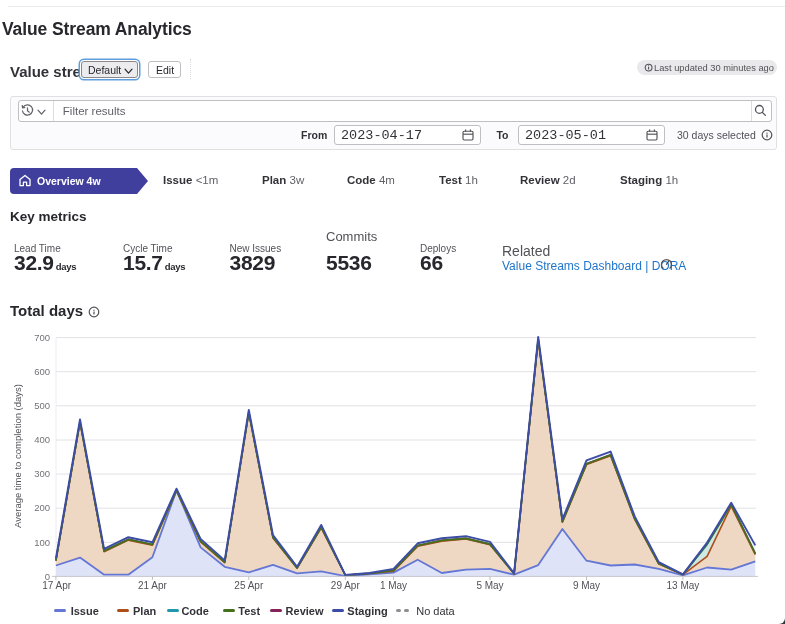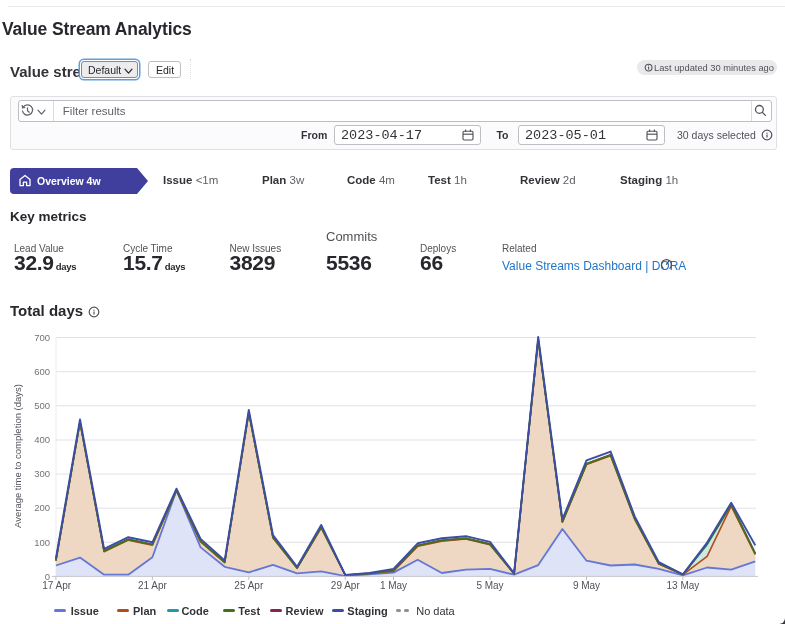--- a/index.html
+++ b/index.html
@@ -76,36 +76,36 @@
 <svg class="abs" style="left:10px;top:167.5px" width="139" height="26" viewBox="0 0 139 26">
 <path d="M4 0 H127 L138 13 L127 26 H4 Q0 26 0 22 V4 Q0 0 4 0 Z" fill="#413f9e"></path>
 </svg>
 <svg style="position:absolute;left:19px;top:174px" width="12" height="13" viewBox="0 0 12 13">
       <path d="M1 5.6 L6 1.4 L11 5.6 V11.6 H7.6 V8.2 H4.4 V11.6 H1 Z" fill="none" stroke="#fff" stroke-width="1.3" stroke-linejoin="round"></path>
     </svg>
 <div class="abs" style="left:37px;top:174.5px;font-size:10.5px;font-weight:700;color:#fff">Overview 4w</div>
 <div style="position:absolute;left:163px;top:174px;font-size:11.5px;white-space:nowrap"><span style="font-weight:700;color:#333238">Issue</span> <span style="color:#626168">&lt;1m</span></div>
     <div style="position:absolute;left:262px;top:174px;font-size:11.5px;white-space:nowrap"><span style="font-weight:700;color:#333238">Plan</span> <span style="color:#626168">3w</span></div>
     <div style="position:absolute;left:347px;top:174px;font-size:11.5px;white-space:nowrap"><span style="font-weight:700;color:#333238">Code</span> <span style="color:#626168">4m</span></div>
-    <div style="position:absolute;left:428px;top:174px;font-size:11.5px;white-space:nowrap"><span style="font-weight:700;color:#333238">Test</span> <span style="color:#626168">1h</span></div>
+    <div style="position:absolute;left:439px;top:174px;font-size:11.5px;white-space:nowrap"><span style="font-weight:700;color:#333238">Test</span> <span style="color:#626168">1h</span></div>
     <div style="position:absolute;left:520px;top:174px;font-size:11.5px;white-space:nowrap"><span style="font-weight:700;color:#333238">Review</span> <span style="color:#626168">2d</span></div>
     <div style="position:absolute;left:620px;top:174px;font-size:11.5px;white-space:nowrap"><span style="font-weight:700;color:#333238">Staging</span> <span style="color:#626168">1h</span></div>
 
 <div class="abs" style="left:10px;top:209px;font-size:13.5px;font-weight:700;color:#28272d">Key metrics</div>
-<div style="position:absolute;left:14px;top:242.5px;font-size:10px;color:#535158;white-space:nowrap">Lead Value</div>
+<div style="position:absolute;left:14px;top:242.5px;font-size:10px;color:#535158;white-space:nowrap">Lead Time</div>
     <div style="position:absolute;left:14px;top:251.2px;font-size:21px;font-weight:700;color:#28272d;letter-spacing:-0.3px;white-space:nowrap">32.9<span style="font-size:9.5px;font-weight:700;margin-left:2px">days</span></div>
     <div style="position:absolute;left:123px;top:242.5px;font-size:10px;color:#535158;white-space:nowrap">Cycle Time</div>
     <div style="position:absolute;left:123px;top:251.2px;font-size:21px;font-weight:700;color:#28272d;letter-spacing:-0.3px;white-space:nowrap">15.7<span style="font-size:9.5px;font-weight:700;margin-left:2px">days</span></div>
     <div style="position:absolute;left:229.5px;top:242.5px;font-size:10px;color:#535158;white-space:nowrap">New Issues</div>
     <div style="position:absolute;left:229.5px;top:251.2px;font-size:21px;font-weight:700;color:#28272d;letter-spacing:-0.3px;white-space:nowrap">3829</div>
     <div style="position:absolute;left:326px;top:229px;font-size:13px;color:#535158;white-space:nowrap">Commits</div>
     <div style="position:absolute;left:326px;top:251.2px;font-size:21px;font-weight:700;color:#28272d;letter-spacing:-0.3px;white-space:nowrap">5536</div>
     <div style="position:absolute;left:420px;top:242.5px;font-size:10px;color:#535158;white-space:nowrap">Deploys</div>
     <div style="position:absolute;left:420px;top:251.2px;font-size:21px;font-weight:700;color:#28272d;letter-spacing:-0.3px;white-space:nowrap">66</div>
-<div class="abs" style="left:502px;top:242.5px;font-size:10px;color:#535158">Related</div>
+<div class="abs" style="left:502px;top:242.5px;font-size:14px;color:#535158">Related</div>
 <div class="abs" style="left:502px;top:258.5px;font-size:12px;color:#1f75cb;white-space:nowrap">Value Streams Dashboard | DORA</div>
 <svg style="position:absolute;left:660px;top:257.5px" width="13" height="12" viewBox="0 0 13 12">
       <path d="M3.1 10.2 A5 5 0 1 1 9.9 10.2" fill="none" stroke="#535158" stroke-width="1.25" stroke-linecap="round"></path>
       <line x1="6.5" y1="6.3" x2="9.0" y2="2.6" stroke="#535158" stroke-width="1.25" stroke-linecap="round"></line>
     </svg>
 
 <div class="abs" style="left:10px;top:302px;font-size:15px;font-weight:700;color:#28272d">Total days</div>
 <svg style="position:absolute;left:87.5px;top:305.5px" width="12" height="12">
       <circle cx="6" cy="6" r="4.8" fill="none" stroke="#535158" stroke-width="1.2"></circle>
       <line x1="6" y1="5.4" x2="6" y2="8.6" stroke="#535158" stroke-width="1.2"></line>

